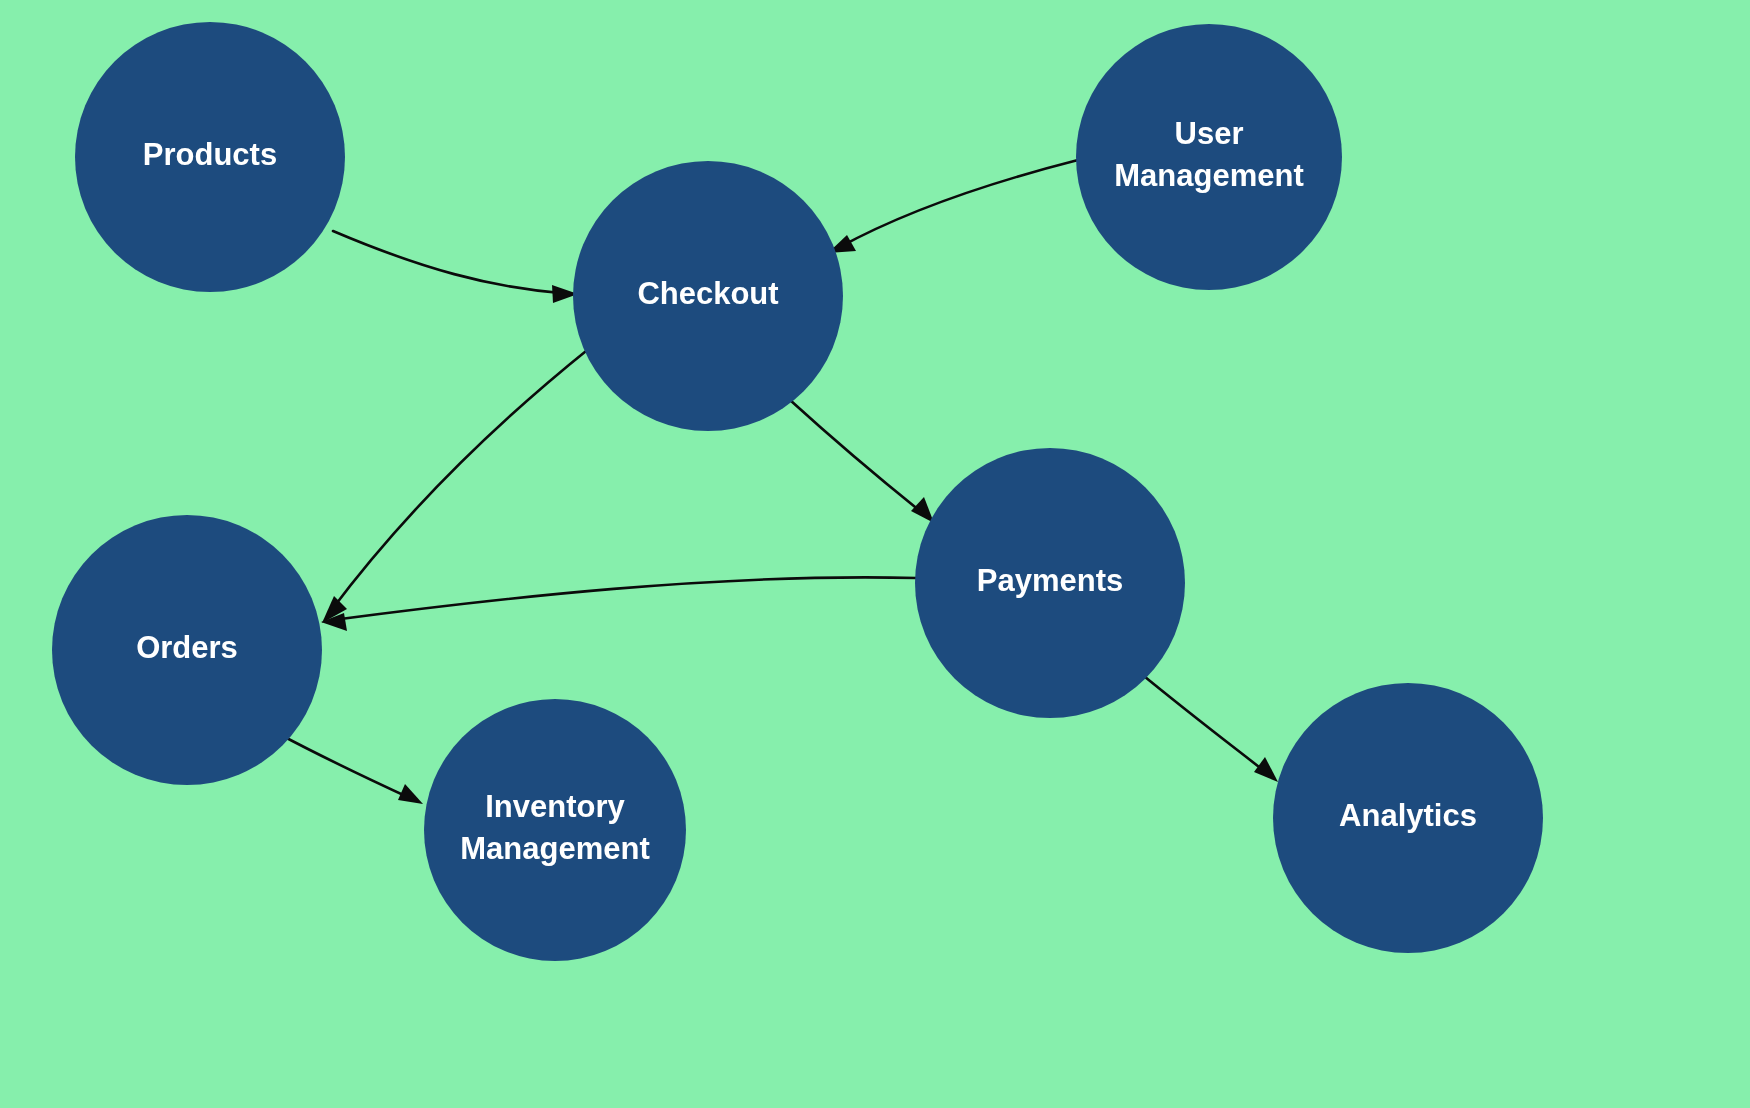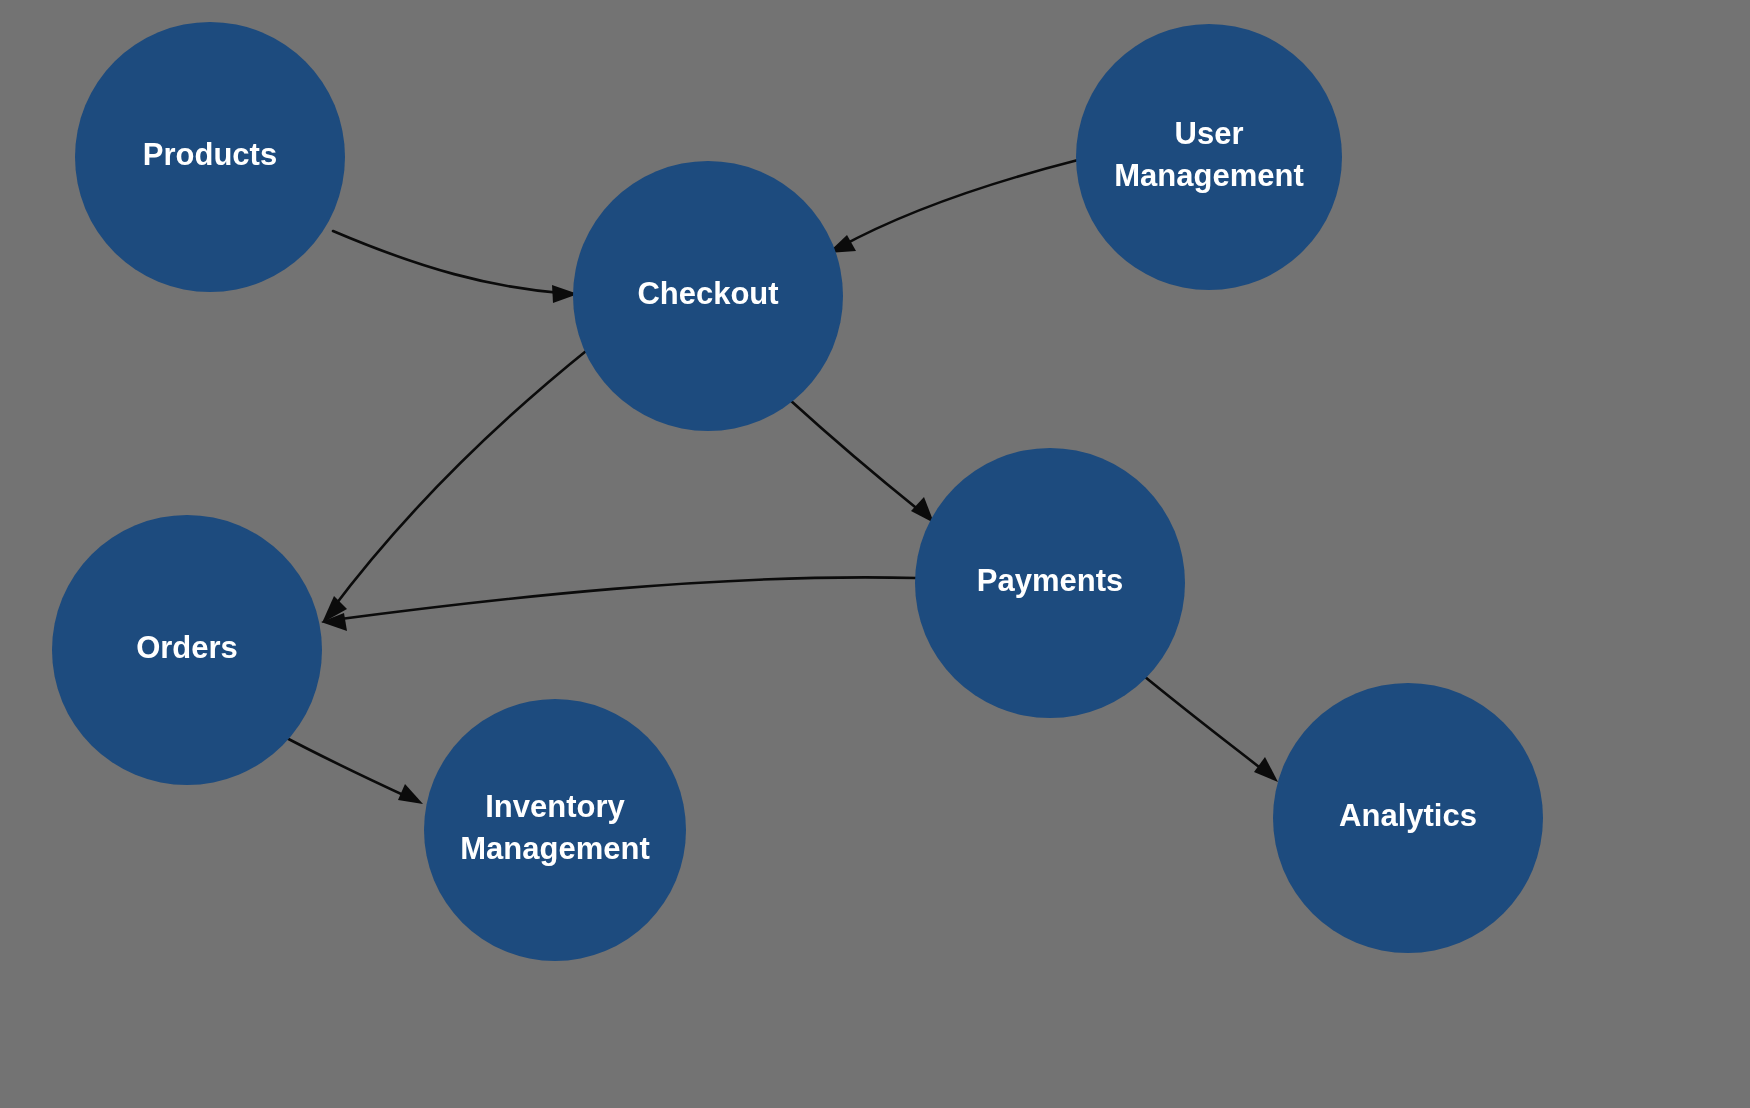--- a/index.html
+++ b/index.html
@@ -46,21 +46,21 @@
   }
   .edge-head {
     fill: #0b0b0b;
     stroke: none;
   }
   .node-group { cursor: pointer; }
 </style>
 </head>
 <body>
 
-<div id="diagram-canvas" style="background: #737373;">
+<div id="diagram-canvas" style="background: #86efac;">
   <svg id="graph-svg" viewBox="0 0 1750 1108" preserveAspectRatio="xMidYMid meet">
     <g id="edges-layer">
         <g>
           <path class="edge-path" d="M 333,231 C 420,268 490,288 570,294" stroke="#0b0b0b"></path>
           <path class="edge-head" d="M 578,294 L 552,285 L 553,303 Z" fill="#0b0b0b"></path>
         </g>
         <g>
           <path class="edge-path" d="M 1078,160 C 980,185 900,214 838,248" stroke="#0b0b0b"></path>
           <path class="edge-head" d="M 828,253 L 856,251 L 847,235 Z" fill="#0b0b0b"></path>
         </g>

